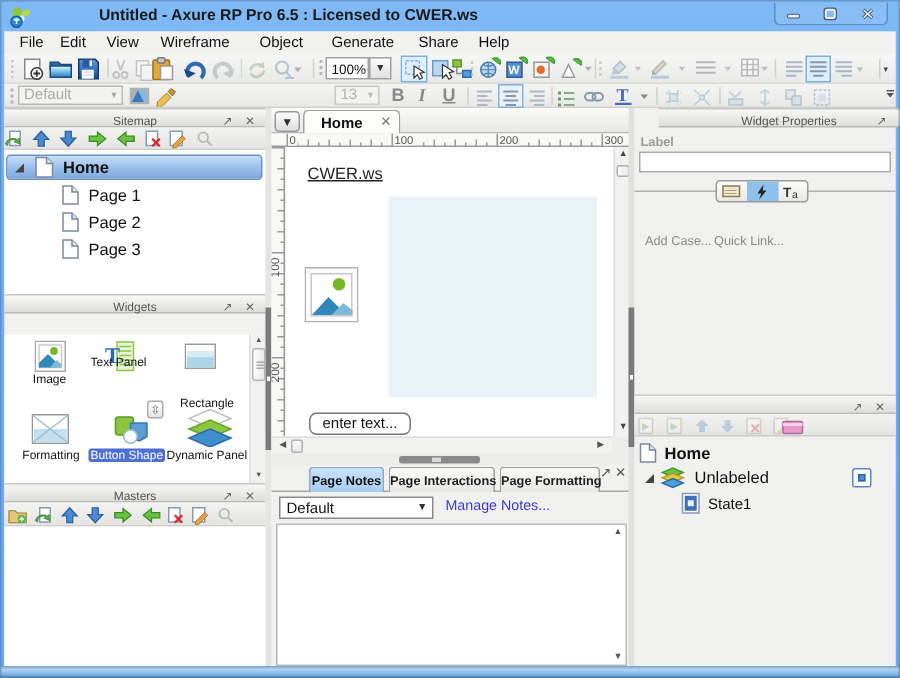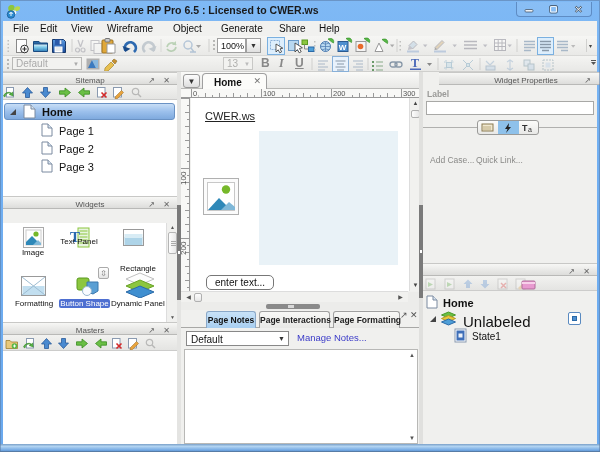--- a/index.html
+++ b/index.html
@@ -654,21 +654,21 @@
         </svg>
       <div class="abs" style="left:20px;top:225px;font-size:11px;font-weight:bold;color:#111;">Home</div>
       <svg class="abs" style="left:6px;top:243px" width="8" height="8">
           <path d="M7 1 L7 7 L1 7z" fill="#444"></path>
         </svg>
       <svg class="abs" style="left:16px;top:239px" width="19" height="16">
         <path d="M9.5 1 l7 3 -7 3 -7 -3z" fill="#6abf45" stroke="#4a9a28"></path>
         <path d="M9.5 4.5 l7 3 -7 3 -7 -3z" fill="#e8c83f" stroke="#b89a20"></path>
         <path d="M9.5 8 l7 3 -7 3 -7 -3z" fill="#4f9fd8" stroke="#2a6aa8"></path>
       </svg>
-      <div class="abs" style="left:40px;top:241px;font-size:15px;color:#111;">Unlabeled</div>
+      <div class="abs" style="left:40px;top:241px;font-size:11px;color:#111;">Unlabeled</div>
       <div class="abs" style="left:145px;top:240px;width:13px;height:13px;border:1px solid #5a8ac0;border-radius:2px;background:#fff;">
         <div class="abs" style="left:3px;top:3px;width:5px;height:5px;background:#4f8fd0;border:1px solid #2a6aa8;"></div>
       </div>
       <svg class="abs" style="left:31px;top:256px" width="13" height="15">
         <rect x="1" y="1" width="11" height="13" fill="#fff" stroke="#8a9ab0"></rect>
         <rect x="2.5" y="2.5" width="8" height="10" fill="#3f6fb8"></rect>
         <rect x="4.5" y="5.5" width="4" height="4" fill="#fff" opacity="0.9"></rect>
       </svg>
       <div class="abs" style="left:49px;top:259px;font-size:10px;color:#111;">State1</div>
     </div>

